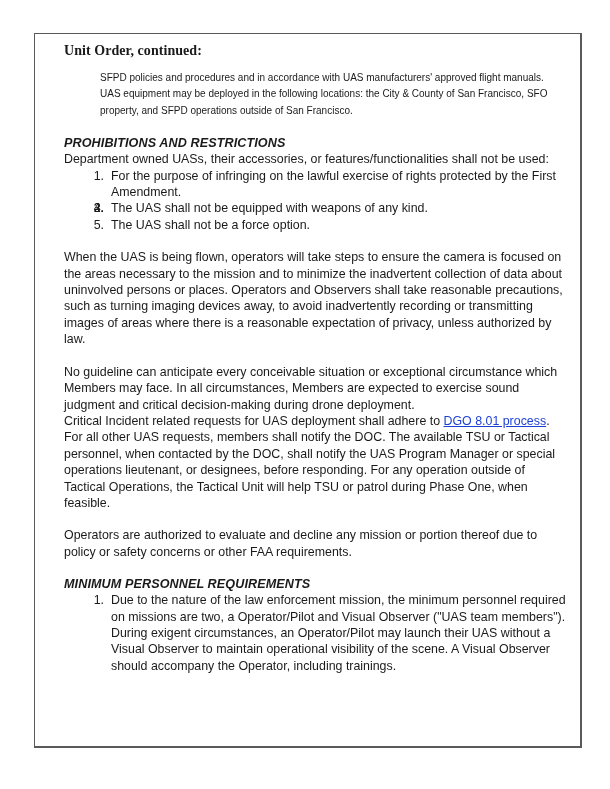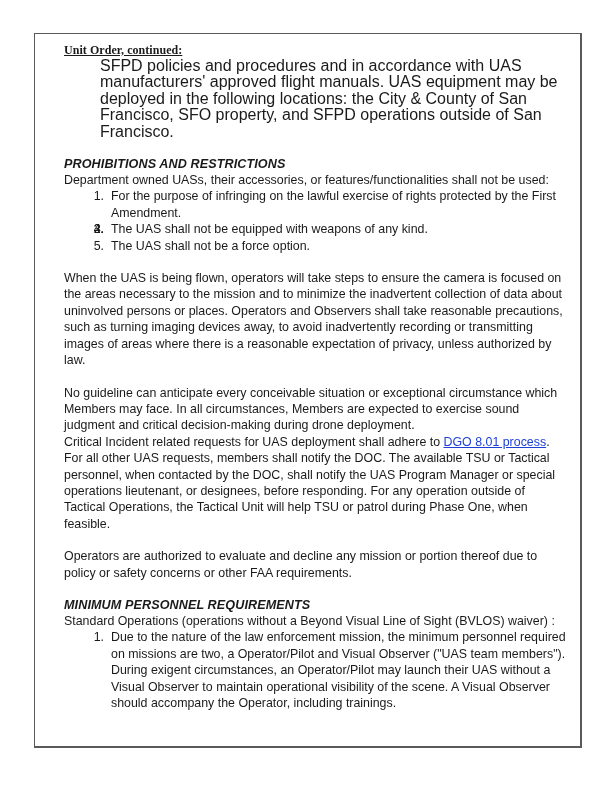--- a/index.html
+++ b/index.html
@@ -32,30 +32,29 @@
   #content {
     position: absolute;
     left: 29px;
     top: 9px;
     width: 503px;
   }
 
   .doc-title {
     font-family: "Liberation Serif", serif;
     font-weight: bold;
-    font-size: 12px;
+    font-size: 14px;
     line-height: 15px;
-    margin: 0 0 0 0;
+    margin: 0 0 12px 0;
     letter-spacing: 0.05px;
-    text-decoration: underline;
   }
 
   .indent-block {
     margin: 0 0 0 36px;
-    font-size: 16px;
+    font-size: 10px;
     line-height: 16.4px;
   }
 
   h2.section {
     font-size: 12.6px;
     font-weight: bold;
     line-height: 16px;
     margin: 16px 0 0 0;
     letter-spacing: 0.1px;
     font-style: italic;
@@ -134,21 +133,20 @@
 
     <p class="body spaced">No guideline can anticipate every conceivable situation or exceptional circumstance which Members may face. In all circumstances, Members are expected to exercise sound judgment and critical decision-making during drone deployment.</p>
 
 
     <p class="body"><span>Critical Incident related requests for UAS deployment shall adhere to </span><a class="doclink" href="#">DGO 8.01 process</a><span>. For all other UAS requests, members shall notify the DOC. The available TSU or Tactical personnel, when contacted by the DOC, shall notify the UAS Program Manager or special operations lieutenant, or designees, before responding. For any operation outside of Tactical Operations, the Tactical Unit will help TSU or patrol during Phase One, when feasible.</span></p>
 
     <p class="body spaced">Operators are authorized to evaluate and decline any mission or portion thereof due to policy or safety concerns or other FAA requirements.</p>
 
     <h2 class="section">MINIMUM PERSONNEL REQUIREMENTS</h2>
 
-    <p class="body">Standard Operations (operations without a Beyond Visual Line of Sight (BVLOS) waiver) :</p>
 
     <ol class="numlist">
       <li>
         <span class="num">1.</span>
         <span>Due to the nature of the law enforcement mission, the minimum personnel required on missions are two, a Operator/Pilot and Visual Observer ("UAS team members"). During exigent circumstances, an Operator/Pilot may launch their UAS without a Visual Observer to maintain operational visibility of the scene. A Visual Observer should accompany the Operator, including trainings.</span>
       </li>
     </ol>
 
   </div>
 </div>

